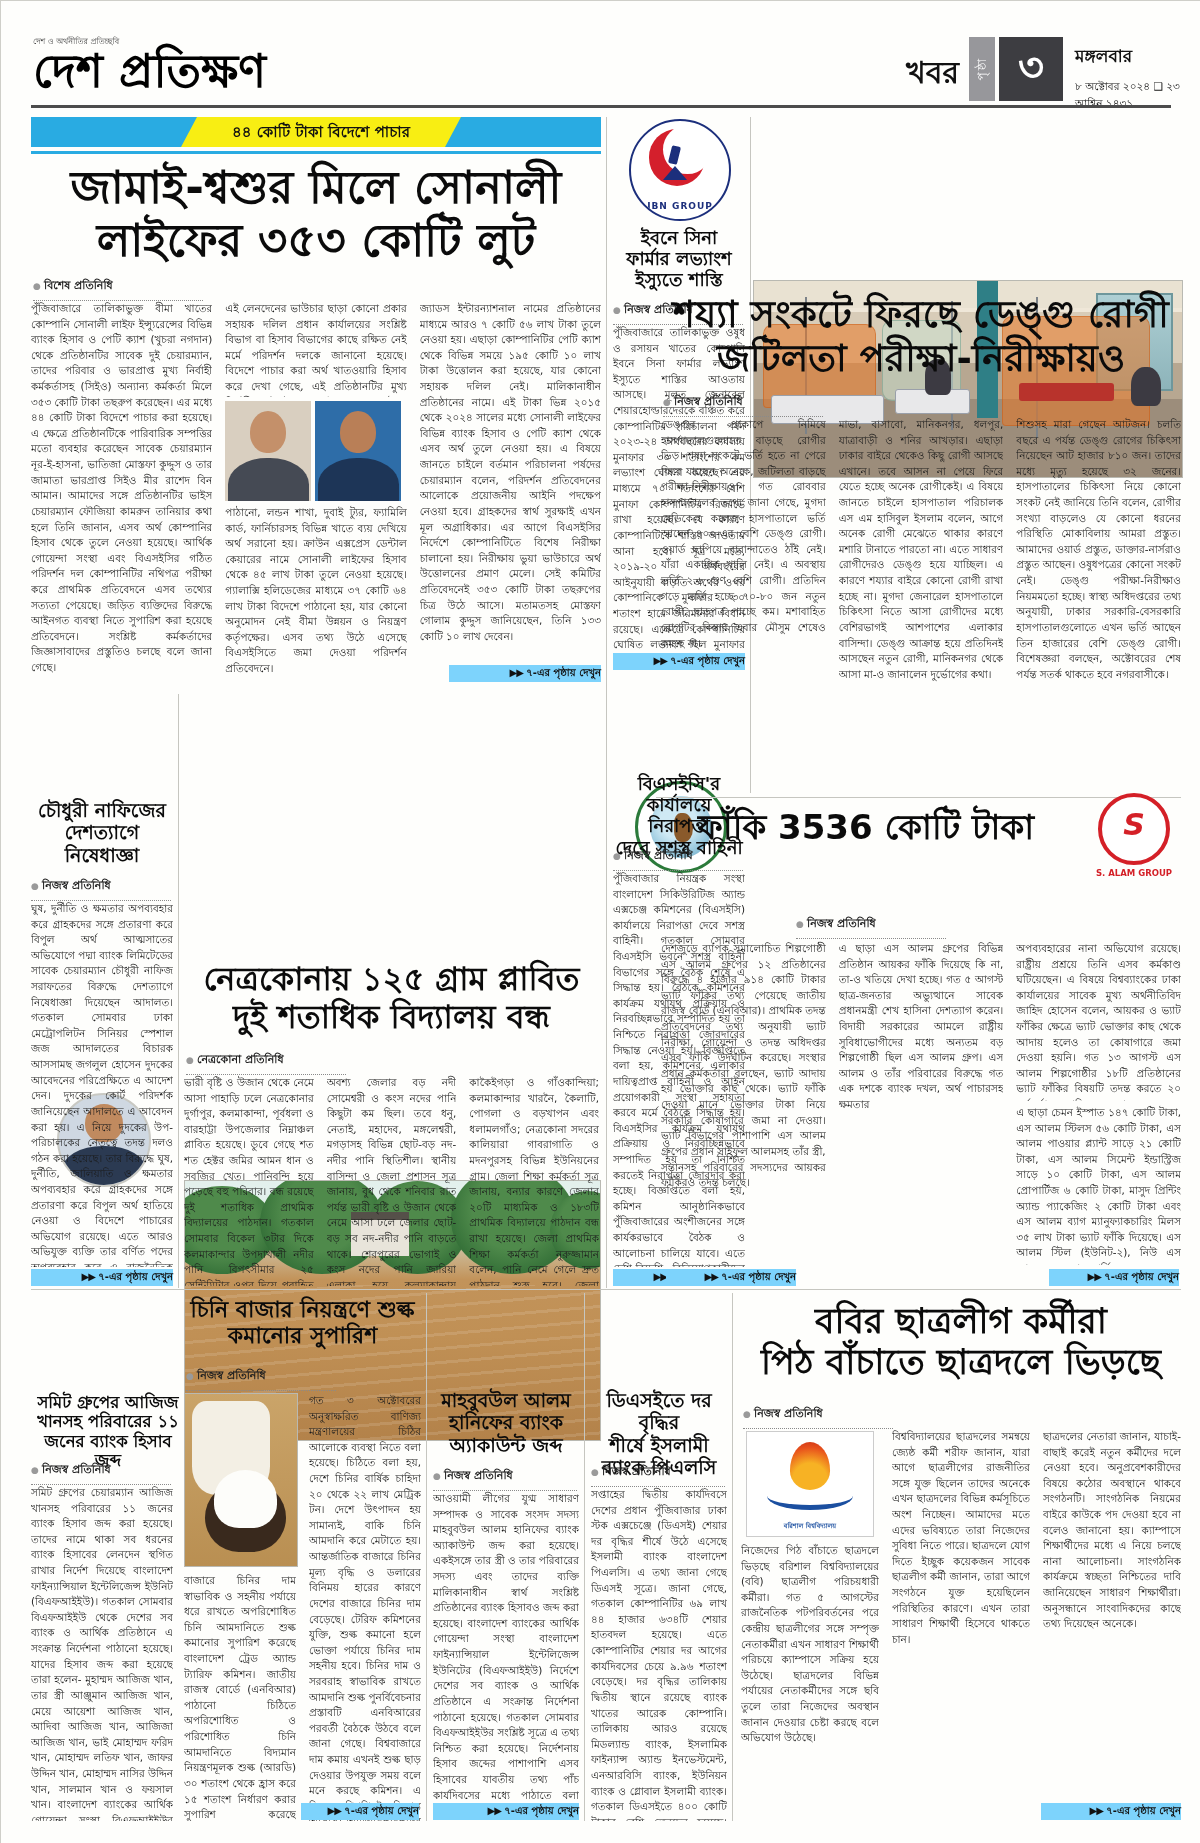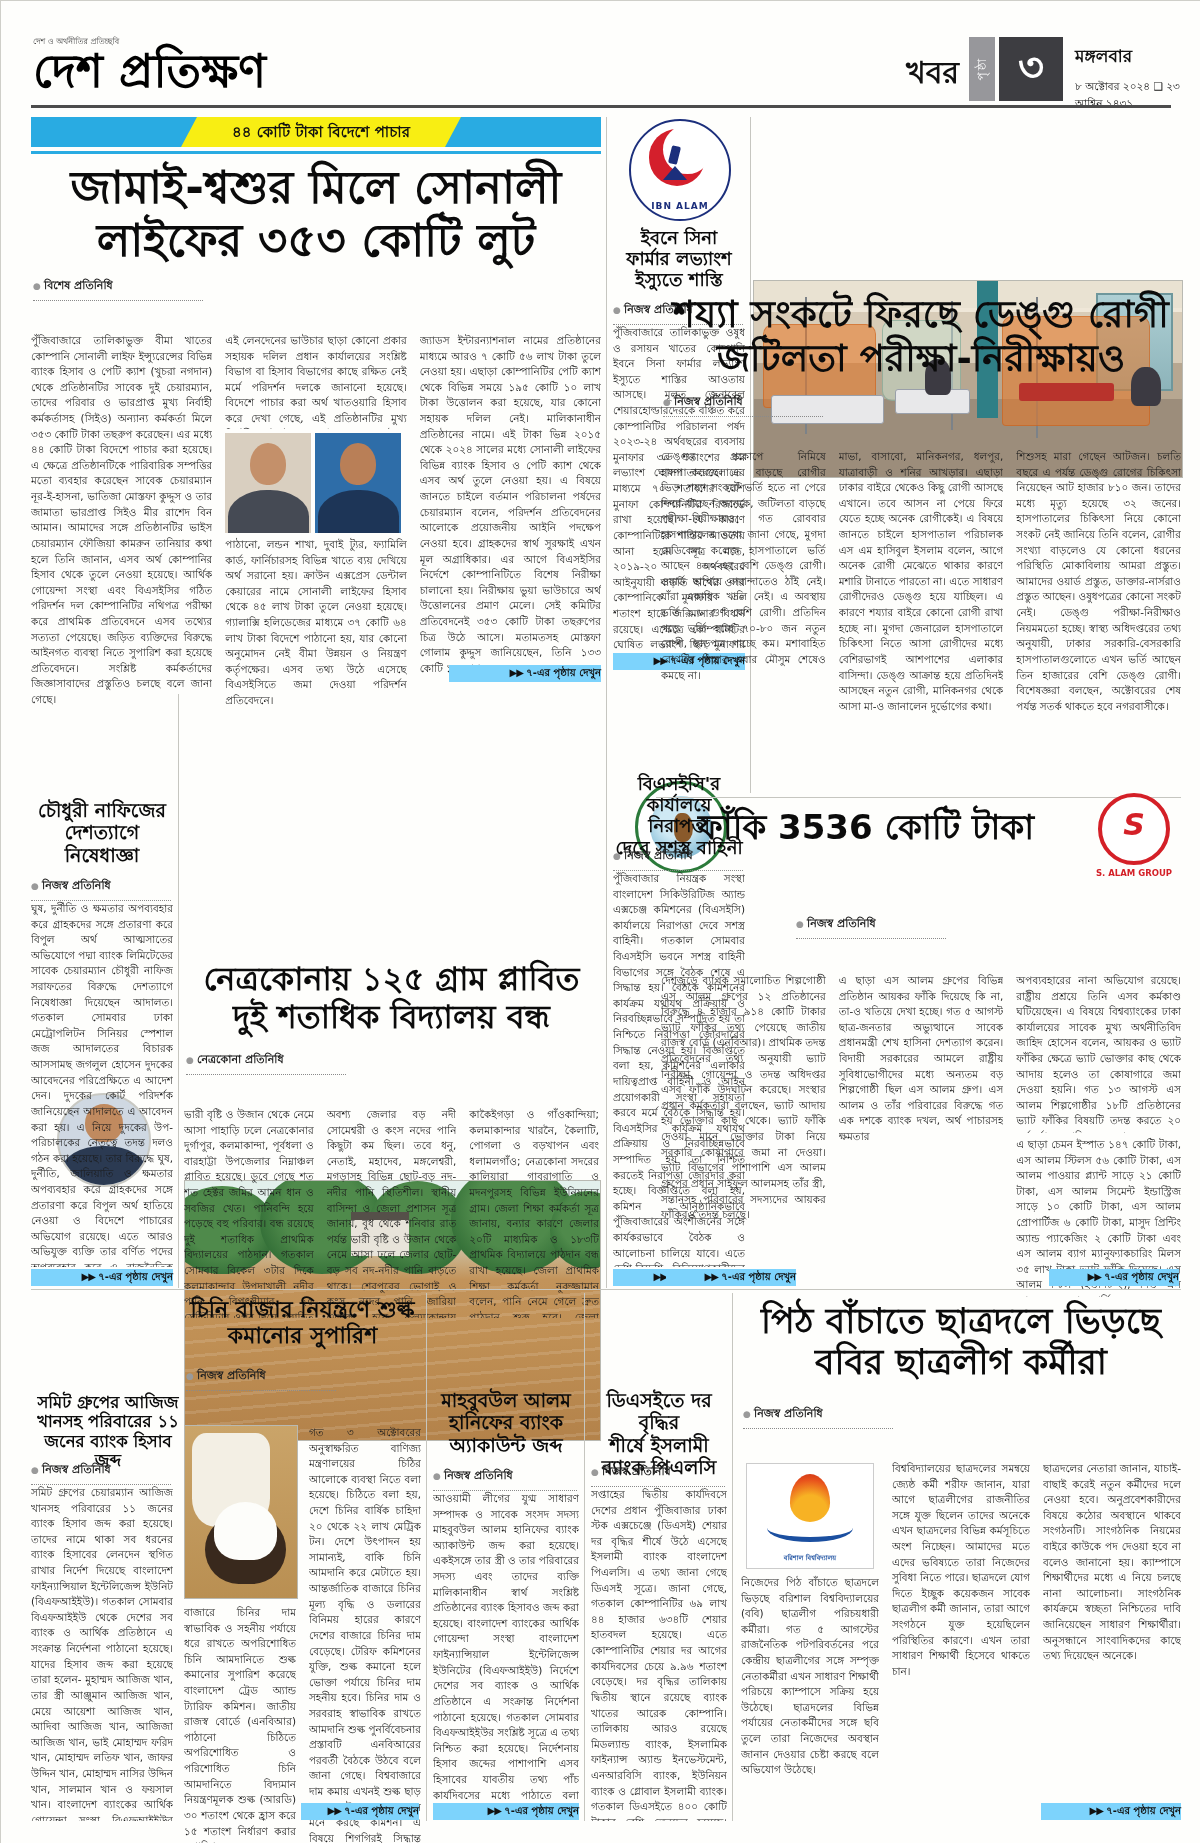--- a/index.html
+++ b/index.html
@@ -5,21 +5,21 @@
   html,body{margin:0;padding:0;background:#e8e8e4;}
   .page{position:relative;width:1200px;height:1843px;background:#fefefc;margin:0 auto;
         font-family:"DejaVu Sans","Liberation Sans",sans-serif;color:#111;overflow:hidden;
         border:1px solid #cfcfc9;}
   .abs{position:absolute;}
   .hl{font-weight:700;color:#0b0b0b;text-align:center;line-height:1.18;letter-spacing:0;}
   .byline{font-size:11px;font-weight:700;color:#222;border-bottom:1px dotted #8a8a8a;padding-bottom:4px;}
   .byline::before{content:"● ";color:#9a9a9a;font-size:9px;}
   .bodytxt{font-size:10.4px;line-height:1.5;text-align:justify;color:#1c1c1c;overflow:hidden;}
   .cols{display:flex;gap:13px;}
-  .cols>div{flex:1;min-width:0;margin-top:32px;}
+  .cols>div{flex:1;min-width:0;}
   .cont{font-size:10px;font-weight:700;text-align:right;background:#7dd3fc;}
   .cont .arr{letter-spacing:-1px;}
   .vrule{width:1px;background:#c6c6c0;}
   .hrule{height:1px;background:#c6c6c0;}
   
   .mast-title{font-family:"DejaVu Serif","Liberation Serif",serif;font-weight:800;font-size:46px;line-height:1;color:#000;}
   .mast-tag{font-size:8px;color:#444;}
   .pg-gray{background:#97979b;color:#fff;display:flex;align-items:center;justify-content:center;}
   .pg-vert{writing-mode:vertical-rl;transform:rotate(180deg);font-size:12px;letter-spacing:2px;}
   .pg-dark{background:#3d3d41;color:#fff;display:flex;align-items:center;justify-content:center;font-size:40px;font-weight:700;}
@@ -127,21 +127,21 @@
   </div>
   <div class="abs cont" style="left:448px;top:664px;width:152px;">
     <span class="arr">▶▶</span> <span>৭-এর পৃষ্ঠায় দেখুন</span>
   </div>
 
   <div class="abs vrule" style="left:605px;top:116px;height:1171px;"></div>
   <div class="abs logo-circle ibnsina" style="left:628px;top:118px;width:98px;height:98px;">
     <span class="cres"></span>
       <span class="scope"></span>
       <span class="base"></span>
-    <span class="lbl">IBN ALAM</span>
+    <span class="lbl">IBN GROUP</span>
   </div>
   <div class="abs hl" style="left:612px;top:226px;width:132px;font-size:18px;">
     <div>ইবনে সিনা</div>
     <div>ফার্মার লভ্যাংশ</div>
     <div>ইস্যুতে শাস্তি</div>
   </div>
   <div class="abs byline" style="left:612px;top:300px;width:130px;">নিজস্ব প্রতিনিধি</div>
   <div class="abs bodytxt" style="left:612px;top:324px;width:132px;height:326px;">পুঁজিবাজারে তালিকাভুক্ত ওষুধ ও রসায়ন খাতের কোম্পানি ইবনে সিনা ফার্মার লভ্যাংশ ইস্যুতে শাস্তির আওতায় আসছে। মূলত জেনারেল শেয়ারহোল্ডারদেরকে বঞ্চিত করে কোম্পানিটির পরিচালনা পর্ষদ ২০২৩-২৪ অর্থবছরের ব্যবসায় মুনাফার ৩০ শতাংশের কম লভ্যাংশ ঘোষণা করেছে। এর মাধ্যমে ৭০ শতাংশের বেশি মুনাফা কোম্পানিটির রিজার্ভে রাখা হয়েছে। যে কারণে কোম্পানিটিকে শাস্তির আওতায় আনা হবে। সূত্র মতে, ২০১৯-২০ অর্থবছরের আইনুযায়ী বাড়তি অর্থের ওপর কোম্পানিকে মুনাফার ৩০ শতাংশ হারে জরিমানার বিধান রয়েছে। এক্ষেত্রে কোম্পানিটির ঘোষিত লভ্যাংশ ছিল মুনাফার মাত্র ২০ শতাংশ। ইবনে সিনা ফার্মার ২০২৩-২৪ অর্থবছরের শেয়ারপ্রতি আয় (ইপিএস) হয়েছে ২১.৪৬ টাকা, আগের বছর যা ছিল ১৯ টাকা ৫০ পয়সা। মজুদ মোস্তফা গোলাম কুদ্দুস জানিয়েছেন, তিনি ১৩৩ কোটি ১০ লাখ</div>
   <div class="abs cont" style="left:612px;top:652px;width:132px;">
     <span class="arr">▶▶</span> <span>৭-এর পৃষ্ঠায় দেখুন</span>
@@ -298,22 +298,22 @@
 
   <div class="abs hl" style="left:590px;top:1388px;width:136px;font-size:19px;">
     <div>ডিএসইতে দর বৃদ্ধির</div>
     <div>শীর্ষে ইসলামী</div>
     <div>ব্যাংক পিএলসি</div>
   </div>
   <div class="abs byline" style="left:590px;top:1462px;width:134px;">নিজস্ব প্রতিনিধি</div>
   <div class="abs bodytxt" style="left:590px;top:1486px;width:136px;height:334px;">সপ্তাহের দ্বিতীয় কার্যদিবসে দেশের প্রধান পুঁজিবাজার ঢাকা স্টক এক্সচেঞ্জে (ডিএসই) শেয়ার দর বৃদ্ধির শীর্ষে উঠে এসেছে ইসলামী ব্যাংক বাংলাদেশ পিএলসি। এ তথ্য জানা গেছে ডিএসই সূত্রে। জানা গেছে, গতকাল কোম্পানিটির ৬৯ লাখ ৪৪ হাজার ৬৩৪টি শেয়ার হাতবদল হয়েছে। এতে কোম্পানিটির শেয়ার দর আগের কার্যদিবসের চেয়ে ৯.৯৬ শতাংশ বেড়েছে। দর বৃদ্ধির তালিকায় দ্বিতীয় স্থানে রয়েছে ব্যাংক খাতের আরেক কোম্পানি। তালিকায় আরও রয়েছে মিডল্যান্ড ব্যাংক, ইসলামিক ফাইন্যান্স অ্যান্ড ইনভেস্টমেন্ট, এনআরবিসি ব্যাংক, ইউনিয়ন ব্যাংক ও গ্লোবাল ইসলামী ব্যাংক। গতকাল ডিএসইতে ৪০০ কোটি টাকার বেশি লেনদেন হয়েছে। প্রধান সূচক ডিএসইএক্স বেড়েছে ৪৪ পয়েন্ট। বাজার বিশ্লেষকরা বলছেন, ব্যাংক খাতে সংস্কারের খবরে বিনিয়োগকারীদের আগ্রহ বেড়েছে। নতুন পর্ষদ গঠনের খবরে ইসলামী ব্যাংকের শেয়ারে ক্রেতা বেড়েছে বলে জানান তারা।</div>
 
   <div class="abs hl" style="left:740px;top:1300px;width:440px;font-size:35px;">
+    <div>ববির ছাত্রলীগ কর্মীরা</div>
     <div>পিঠ বাঁচাতে ছাত্রদলে ভিড়ছে</div>
-    <div>ববির ছাত্রলীগ কর্মীরা</div>
   </div>
   <div class="abs byline" style="left:742px;top:1404px;width:150px;">নিজস্ব প্রতিনিধি</div>
   <div class="abs cols" style="left:740px;top:1428px;width:440px;height:392px;">
     <div style="min-width:0;flex:1;">
       <div class="flamelogo" style="width:92%;height:104px;margin:2px auto 6px;">
         <span class="fl"></span>
           <span class="sw"></span>
         <span class="cap">বরিশাল বিশ্ববিদ্যালয়</span>
       </div>
       <div class="bodytxt" style="height:278px;">নিজেদের পিঠ বাঁচাতে ছাত্রদলে ভিড়ছে বরিশাল বিশ্ববিদ্যালয়ের (ববি) ছাত্রলীগ পরিচয়ধারী কর্মীরা। গত ৫ আগস্টের রাজনৈতিক পটপরিবর্তনের পরে কেন্দ্রীয় ছাত্রলীগের সঙ্গে সম্পৃক্ত নেতাকর্মীরা এখন সাধারণ শিক্ষার্থী পরিচয়ে ক্যাম্পাসে সক্রিয় হয়ে উঠেছে। ছাত্রদলের বিভিন্ন পর্যায়ের নেতাকর্মীদের সঙ্গে ছবি তুলে তারা নিজেদের অবস্থান জানান দেওয়ার চেষ্টা করছে বলে অভিযোগ উঠেছে।</div>

